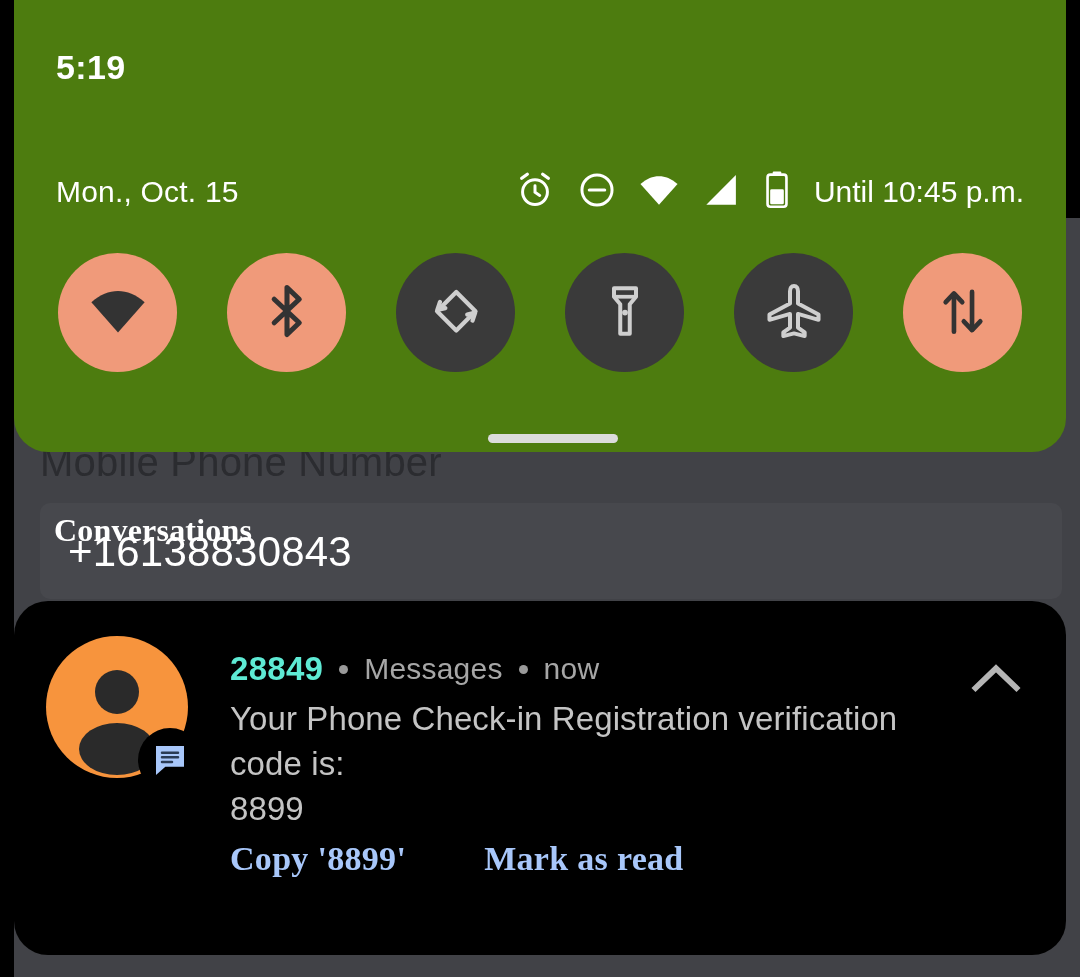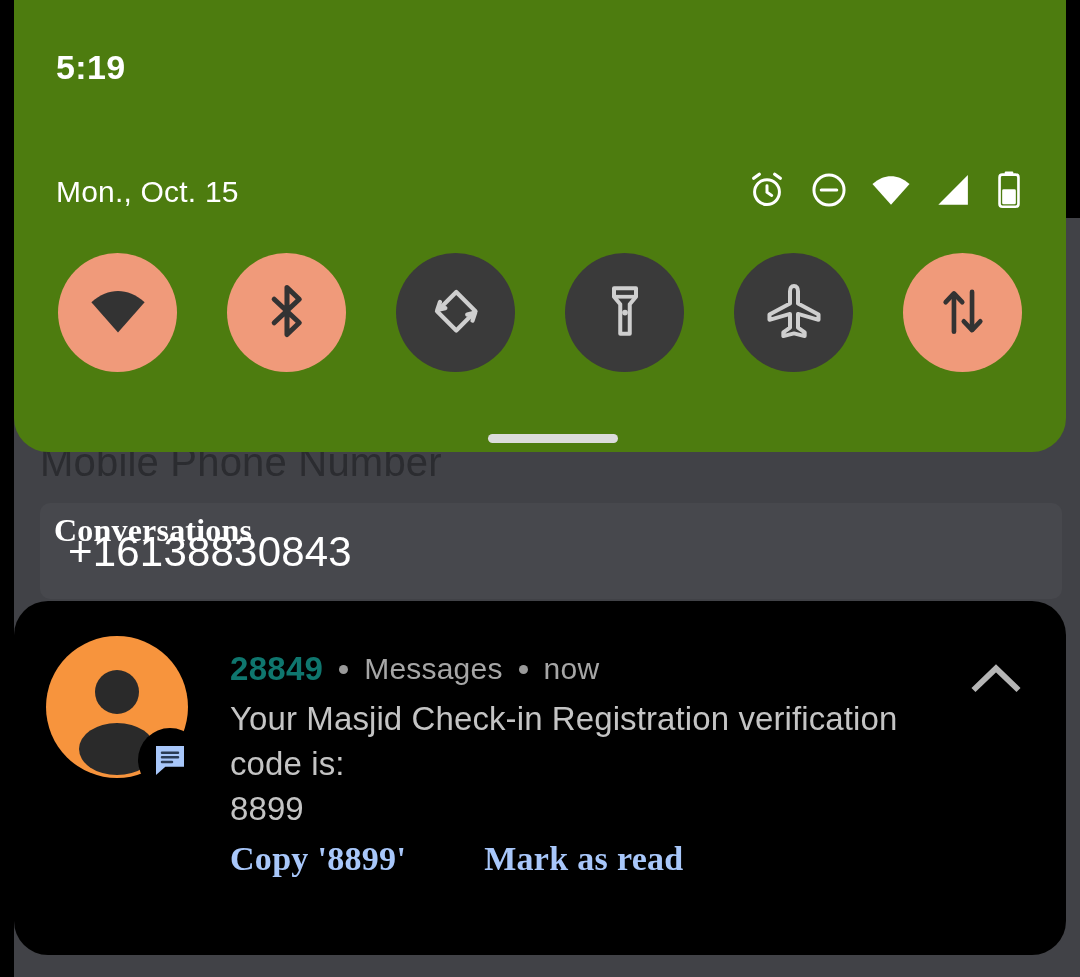--- a/index.html
+++ b/index.html
@@ -209,21 +209,21 @@
     top: 650px;
     display: flex;
     align-items: center;
     gap: 16px;
     z-index: 9;
   }
 
   #notif-app {
     font-size: 33px;
     font-weight: bold;
-    color: #0f766e;
+    color: #5eead4;
     letter-spacing: 0.3px;
   }
 
   .sep-dot {
     width: 9px;
     height: 9px;
     border-radius: 50%;
     background: #9a9a9a;
     display: block;
   }
@@ -332,20 +332,21 @@
         </span>
 
         <span class="sicon">
           <svg width="30" height="42" viewBox="0 0 14 24">
             <rect x="4.6" y="1.4" width="4.8" height="1.9" rx="0.5" fill="#ffffff"></rect>
             <rect x="1.6" y="3.2" width="10.8" height="18.4" rx="1.6" fill="none" stroke="#ffffff" stroke-width="1.5"></rect>
             <rect x="3.1" y="11.6" width="7.8" height="8.6" rx="0.8" fill="#ffffff"></rect>
           </svg>
         </span>
 
+        <div id="battery-text">Until 10:45 p.m.</div>
       </div>
     </div>
 
     <div id="qs-tiles">
 
       <div class="tile on">
         <span>
           <svg width="68" height="68" viewBox="0 0 24 24">
             <path d="M2.6 8.9 C5.7 6.1 8.8 4.9 12 4.9 C15.2 4.9 18.3 6.1 21.4 8.9 L12 19.6 Z" fill="#333333"></path>
           </svg>
@@ -431,21 +432,21 @@
 
   <div id="notif-header">
     <span id="notif-app">28849</span>
     <span class="sep-dot"></span>
     <span class="notif-meta">Messages</span>
     <span class="sep-dot"></span>
     <span class="notif-meta">now</span>
   </div>
 
   <div id="notif-body">
-    <div>Your Masjid Check-in Registration verification code is:</div>
+    <div>Your Phone Check-in Registration verification code is:</div>
     <div>8899</div>
   </div>
 
   <div id="collapse-btn">
     <span>
       <svg width="54" height="40" viewBox="0 0 28 20">
         <path d="M3.4 15.2 L14 5.0 L24.6 15.2" fill="none" stroke="#b5b5b5" stroke-width="3.0" stroke-linecap="square" stroke-linejoin="miter"></path>
       </svg>
     </span>
   </div>

